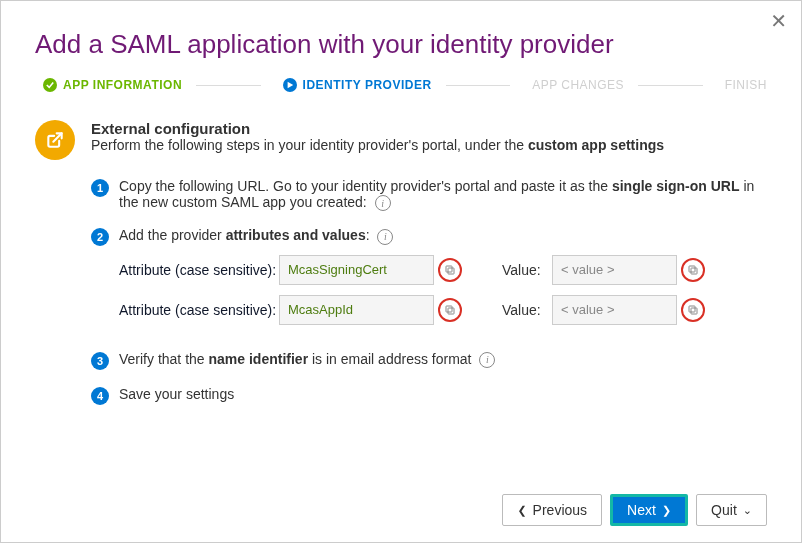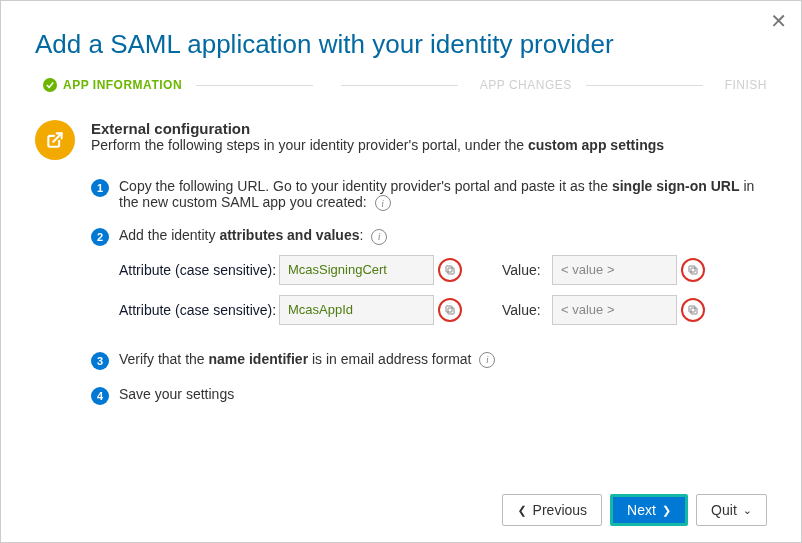--- a/index.html
+++ b/index.html
@@ -24,21 +24,21 @@
     right: 14px;
     font-size: 20px;
     color: #777;
     cursor: pointer;
     line-height: 1;
   }
   h1.title {
     font-size: 26px;
     font-weight: 400;
     margin: 0 0 18px 0;
-    color: #0369a1;
+    color: #701a75;
   }
   
   .stepper {
     display: flex;
     align-items: center;
     font-size: 12px;
     letter-spacing: 0.5px;
     margin-bottom: 28px;
   }
   .step {
@@ -252,20 +252,28 @@
   <div class="stepper">
     <div class="step done">
       <span class="icon">
         <svg width="8" height="8" viewBox="0 0 10 10">
             <path d="M1 5 L4 8 L9 2" stroke="#fff" stroke-width="2" fill="none"></path>
           </svg>
       </span>
       <span>APP INFORMATION</span>
     </div>
     <div class="sep"></div>
+    <div class="step active">
+      <span class="icon">
+        <svg width="8" height="8" viewBox="0 0 10 10">
+            <path d="M2 1 L9 5 L2 9 Z" fill="#fff"></path>
+          </svg>
+      </span>
+      <span>IDENTITY PROVIDER</span>
+    </div>
     <div class="sep"></div>
     <div class="step pending">
       <span>APP CHANGES</span>
     </div>
     <div class="sep"></div>
     <div class="step pending">
       <span>FINISH</span>
     </div>
   </div>
 
@@ -291,21 +299,21 @@
       <div class="num">1</div>
       <div class="list-body">
         <span>Copy the following URL. Go to your identity provider's portal and paste it as the </span><b>single sign-on URL</b><span> in the new custom SAML app you created:</span>
         <span class="info-icon">i</span>
       </div>
     </div>
 
     <div class="list-step">
       <div class="num">2</div>
       <div class="list-body">
-        <span>Add the identity </span><b>attributes and values</b><span>:</span>
+        <span>Add the provider </span><b>attributes and values</b><span>:</span>
         <span class="info-icon">i</span>
 
         <div class="attr-table" style="margin-left:0;">
           <div class="attr-row">
             <span class="attr-label">Attribute (case sensitive):</span>
             <input type="text" readonly="" class="attr-input" value="McasSigningCert" style="">
             <div class="copy-btn">
               <svg width="12" height="12" viewBox="0 0 24 24" fill="none" stroke="#888" stroke-width="2">
                   <rect x="8" y="8" width="12" height="12" rx="1"></rect>
                   <rect x="4" y="4" width="12" height="12" rx="1"></rect>

